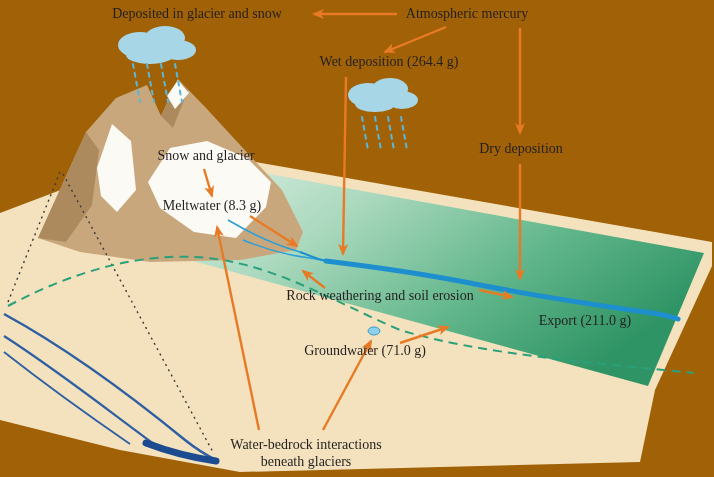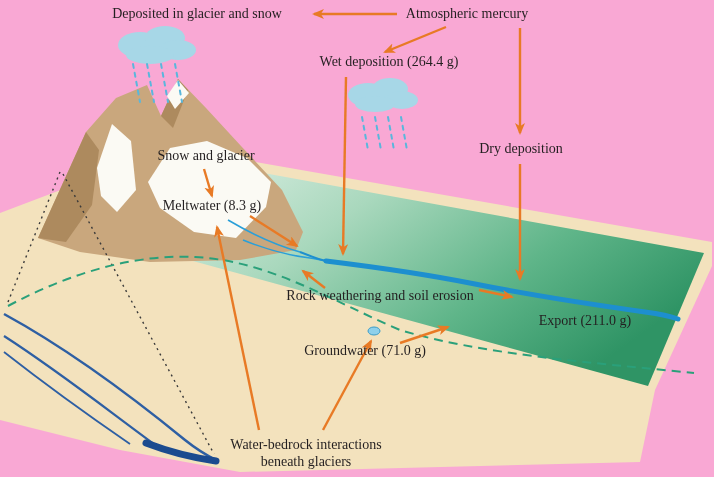--- a/index.html
+++ b/index.html
@@ -1,19 +1,19 @@
 <!DOCTYPE html>
 <html><head>
 <meta charset="utf-8">
 <style>
   html,body { margin:0; padding:0; background:#ffffff; }
   #canvas {
     position:relative;
     width:714px; height:477px;
-    background:#f9a8d4;
+    background:#a16207;
     overflow:hidden;
     font-family:"Liberation Serif", serif;
   }
   svg { display:block; }
   .lbl {
     font-family:"Liberation Serif", serif;
     font-size:14px;
     fill:#231f20;
   }
   .flux-arrow { stroke:#e87a25; stroke-width:2.4; fill:none; }

